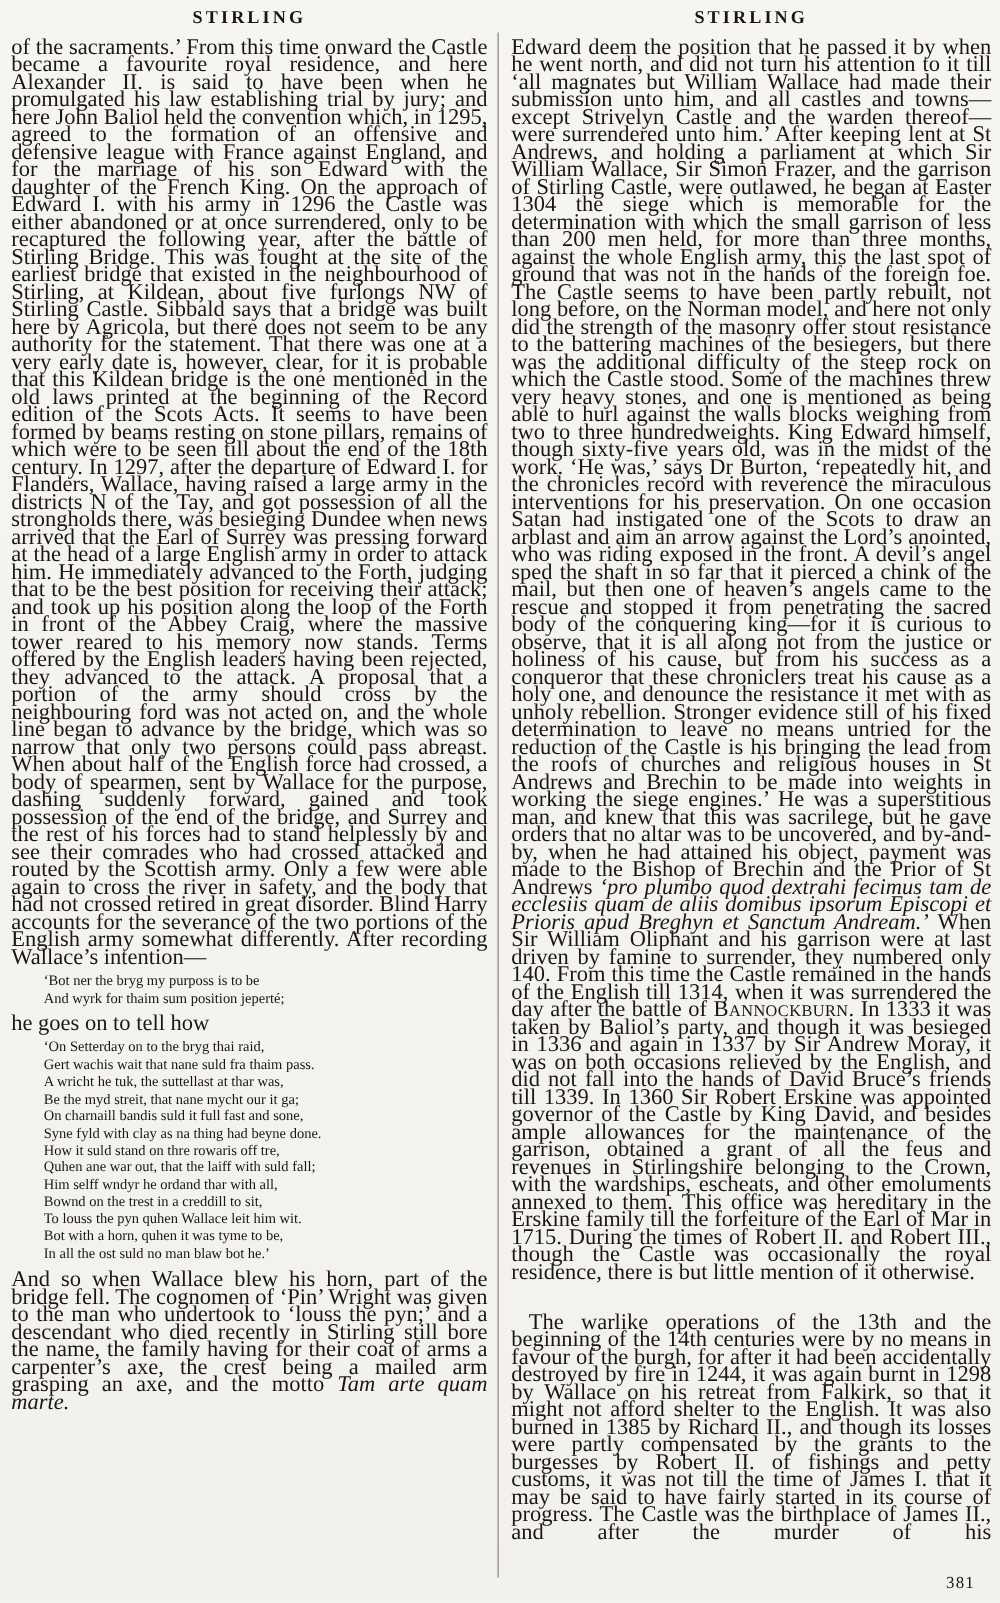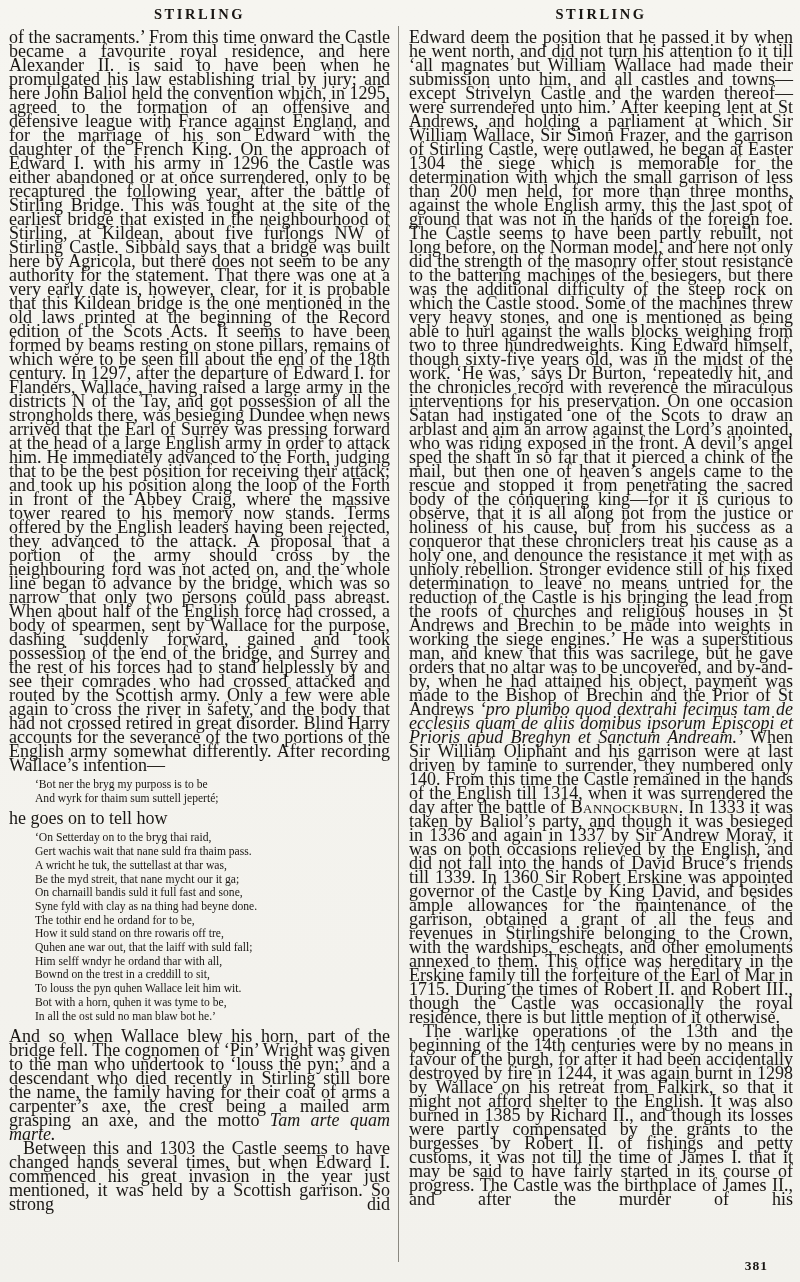--- a/index.html
+++ b/index.html
@@ -41,78 +41,76 @@
   }
   .body-text {
     margin: 0;
     text-align: justify;
     font-size: 18px;
     line-height: 14px;
     hyphens: auto;
     -webkit-hyphens: auto;
   }
   .indent { text-indent: 14px; }
-  .cont { text-align-last: justify; }
+  .cont { text-align-last: justify; margin-top: 26px; }
   .poem {
     margin: 6px 0 6px 26px;
     font-size: 11.6px;
     line-height: 13.7px;
   }
   .poem-line { white-space: nowrap; }
   .italic { font-style: italic; }
   .smallcaps { font-variant: small-caps; letter-spacing: 0.4px; }
   .page-number {
     position: absolute;
-    right: 32px;
+    right: 20px;
     bottom: 8px;
     font-size: 13.5px;
-    font-weight: bold;
+    font-weight: normal;
     letter-spacing: 1px;
   }
 </style>
 </head>
 <body>
 
 <div class="page">
   <div class="divider"></div>
 
   <div class="columns">
 
     <div class="col col-left">
       <div class="running-head">STIRLING</div>
 
       <p class="body-text">of the sacraments.’ From this time onward the Castle became a favourite royal residence, and here Alexander II. is said to have been when he promulgated his law establishing trial by jury; and here John Baliol held the convention which, in 1295, agreed to the formation of an offensive and defensive league with France against England, and for the marriage of his son Edward with the daughter of the French King. On the approach of Edward I. with his army in 1296 the Castle was either abandoned or at once surrendered, only to be recaptured the following year, after the battle of Stirling Bridge. This was fought at the site of the earliest bridge that existed in the neighbourhood of Stirling, at Kildean, about five furlongs NW of Stirling Castle. Sibbald says that a bridge was built here by Agricola, but there does not seem to be any authority for the statement. That there was one at a very early date is, however, clear, for it is probable that this Kildean bridge is the one mentioned in the old laws printed at the beginning of the Record edition of the Scots Acts. It seems to have been formed by beams resting on stone pillars, remains of which were to be seen till about the end of the 18th century. In 1297, after the departure of Edward I. for Flanders, Wallace, having raised a large army in the districts N of the Tay, and got possession of all the strongholds there, was besieging Dundee when news arrived that the Earl of Surrey was pressing forward at the head of a large English army in order to attack him. He immediately advanced to the Forth, judging that to be the best position for receiving their attack; and took up his position along the loop of the Forth in front of the Abbey Craig, where the massive tower reared to his memory now stands. Terms offered by the English leaders having been rejected, they advanced to the attack. A proposal that a portion of the army should cross by the neighbouring ford was not acted on, and the whole line began to advance by the bridge, which was so narrow that only two persons could pass abreast. When about half of the English force had crossed, a body of spearmen, sent by Wallace for the purpose, dashing suddenly forward, gained and took possession of the end of the bridge, and Surrey and the rest of his forces had to stand helplessly by and see their comrades who had crossed attacked and routed by the Scottish army. Only a few were able again to cross the river in safety, and the body that had not crossed retired in great disorder. Blind Harry accounts for the severance of the two portions of the English army somewhat differently. After recording Wallace’s intention—</p>
 
       <div class="poem">
           <div class="poem-line">‘Bot ner the bryg my purposs is to be</div>
-          <div class="poem-line">And wyrk for thaim sum suttell jeperté;</div>
+          <div class="poem-line">And wyrk for thaim sum position jeperté;</div>
         </div>
 
       <p class="body-text">he goes on to tell how</p>
 
       <div class="poem">
           <div class="poem-line">‘On Setterday on to the bryg thai raid,</div>
           <div class="poem-line">Gert wachis wait that nane suld fra thaim pass.</div>
           <div class="poem-line">A wricht he tuk, the suttellast at thar was,</div>
           <div class="poem-line">Be the myd streit, that nane mycht our it ga;</div>
           <div class="poem-line">On charnaill bandis suld it full fast and sone,</div>
           <div class="poem-line">Syne fyld with clay as na thing had beyne done.</div>
-          <div class="poem-line">The tothir end he ordand for to be,</div>
           <div class="poem-line">How it suld stand on thre rowaris off tre,</div>
           <div class="poem-line">Quhen ane war out, that the laiff with suld fall;</div>
           <div class="poem-line">Him selff wndyr he ordand thar with all,</div>
           <div class="poem-line">Bownd on the trest in a creddill to sit,</div>
           <div class="poem-line">To louss the pyn quhen Wallace leit him wit.</div>
           <div class="poem-line">Bot with a horn, quhen it was tyme to be,</div>
           <div class="poem-line">In all the ost suld no man blaw bot he.’</div>
         </div>
 
       <p class="body-text"><span>And so when Wallace blew his horn, part of the bridge fell. The cognomen of ‘Pin’ Wright was given to the man who undertook to ‘louss the pyn;’ and a descendant who died recently in Stirling still bore the name, the family having for their coat of arms a carpenter’s axe, the crest being a mailed arm grasping an axe, and the motto </span><span class="italic">Tam arte quam marte.</span></p>
 
-      <p class="body-text indent cont">Between this and 1303 the Castle seems to have changed hands several times, but when Edward I. commenced his great invasion in the year just mentioned, it was held by a Scottish garrison. So strong did</p>
     </div>
 
     <div class="col col-right">
       <div class="running-head">STIRLING</div>
 
       <p class="body-text"><span>Edward deem the position that he passed it by when he went north, and did not turn his attention to it till ‘all magnates but William Wallace had made their submission unto him, and all castles and towns—except Strivelyn Castle and the warden thereof—were surrendered unto him.’ After keeping lent at St Andrews, and holding a parliament at which Sir William Wallace, Sir Simon Frazer, and the garrison of Stirling Castle, were outlawed, he began at Easter 1304 the siege which is memorable for the determination with which the small garrison of less than 200 men held, for more than three months, against the whole English army, this the last spot of ground that was not in the hands of the foreign foe. The Castle seems to have been partly rebuilt, not long before, on the Norman model, and here not only did the strength of the masonry offer stout resistance to the battering machines of the besiegers, but there was the additional difficulty of the steep rock on which the Castle stood. Some of the machines threw very heavy stones, and one is mentioned as being able to hurl against the walls blocks weighing from two to three hundredweights. King Edward himself, though sixty-five years old, was in the midst of the work. ‘He was,’ says Dr Burton, ‘repeatedly hit, and the chronicles record with reverence the miraculous interventions for his preservation. On one occasion Satan had instigated one of the Scots to draw an arblast and aim an arrow against the Lord’s anointed, who was riding exposed in the front. A devil’s angel sped the shaft in so far that it pierced a chink of the mail, but then one of heaven’s angels came to the rescue and stopped it from penetrating the sacred body of the conquering king—for it is curious to observe, that it is all along not from the justice or holiness of his cause, but from his success as a conqueror that these chroniclers treat his cause as a holy one, and denounce the resistance it met with as unholy rebellion. Stronger evidence still of his fixed determination to leave no means untried for the reduction of the Castle is his bringing the lead from the roofs of churches and religious houses in St Andrews and Brechin to be made into weights in working the siege engines.’ He was a superstitious man, and knew that this was sacrilege, but he gave orders that no altar was to be uncovered, and by-and-by, when he had attained his object, payment was made to the Bishop of Brechin and the Prior of St Andrews </span><span class="italic">‘pro plumbo quod dextrahi fecimus tam de ecclesiis quam de aliis domibus ipsorum Episcopi et Prioris apud Breghyn et Sanctum Andream.’</span><span> When Sir William Oliphant and his garrison were at last driven by famine to surrender, they numbered only 140. From this time the Castle remained in the hands of the English till 1314, when it was surrendered the day after the battle of </span><span class="smallcaps">Bannockburn</span><span>. In 1333 it was taken by Baliol’s party, and though it was besieged in 1336 and again in 1337 by Sir Andrew Moray, it was on both occasions relieved by the English, and did not fall into the hands of David Bruce’s friends till 1339. In 1360 Sir Robert Erskine was appointed governor of the Castle by King David, and besides ample allowances for the maintenance of the garrison, obtained a grant of all the feus and revenues in Stirlingshire belonging to the Crown, with the wardships, escheats, and other emoluments annexed to them. This office was hereditary in the Erskine family till the forfeiture of the Earl of Mar in 1715. During the times of Robert II. and Robert III., though the Castle was occasionally the royal residence, there is but little mention of it otherwise.</span></p>
 
       <p class="body-text indent cont">The warlike operations of the 13th and the beginning of the 14th centuries were by no means in favour of the burgh, for after it had been accidentally destroyed by fire in 1244, it was again burnt in 1298 by Wallace on his retreat from Falkirk, so that it might not afford shelter to the English. It was also burned in 1385 by Richard II., and though its losses were partly compensated by the grants to the burgesses by Robert II. of fishings and petty customs, it was not till the time of James I. that it may be said to have fairly started in its course of progress. The Castle was the birthplace of James II., and after the murder of his</p>
     </div>
 

